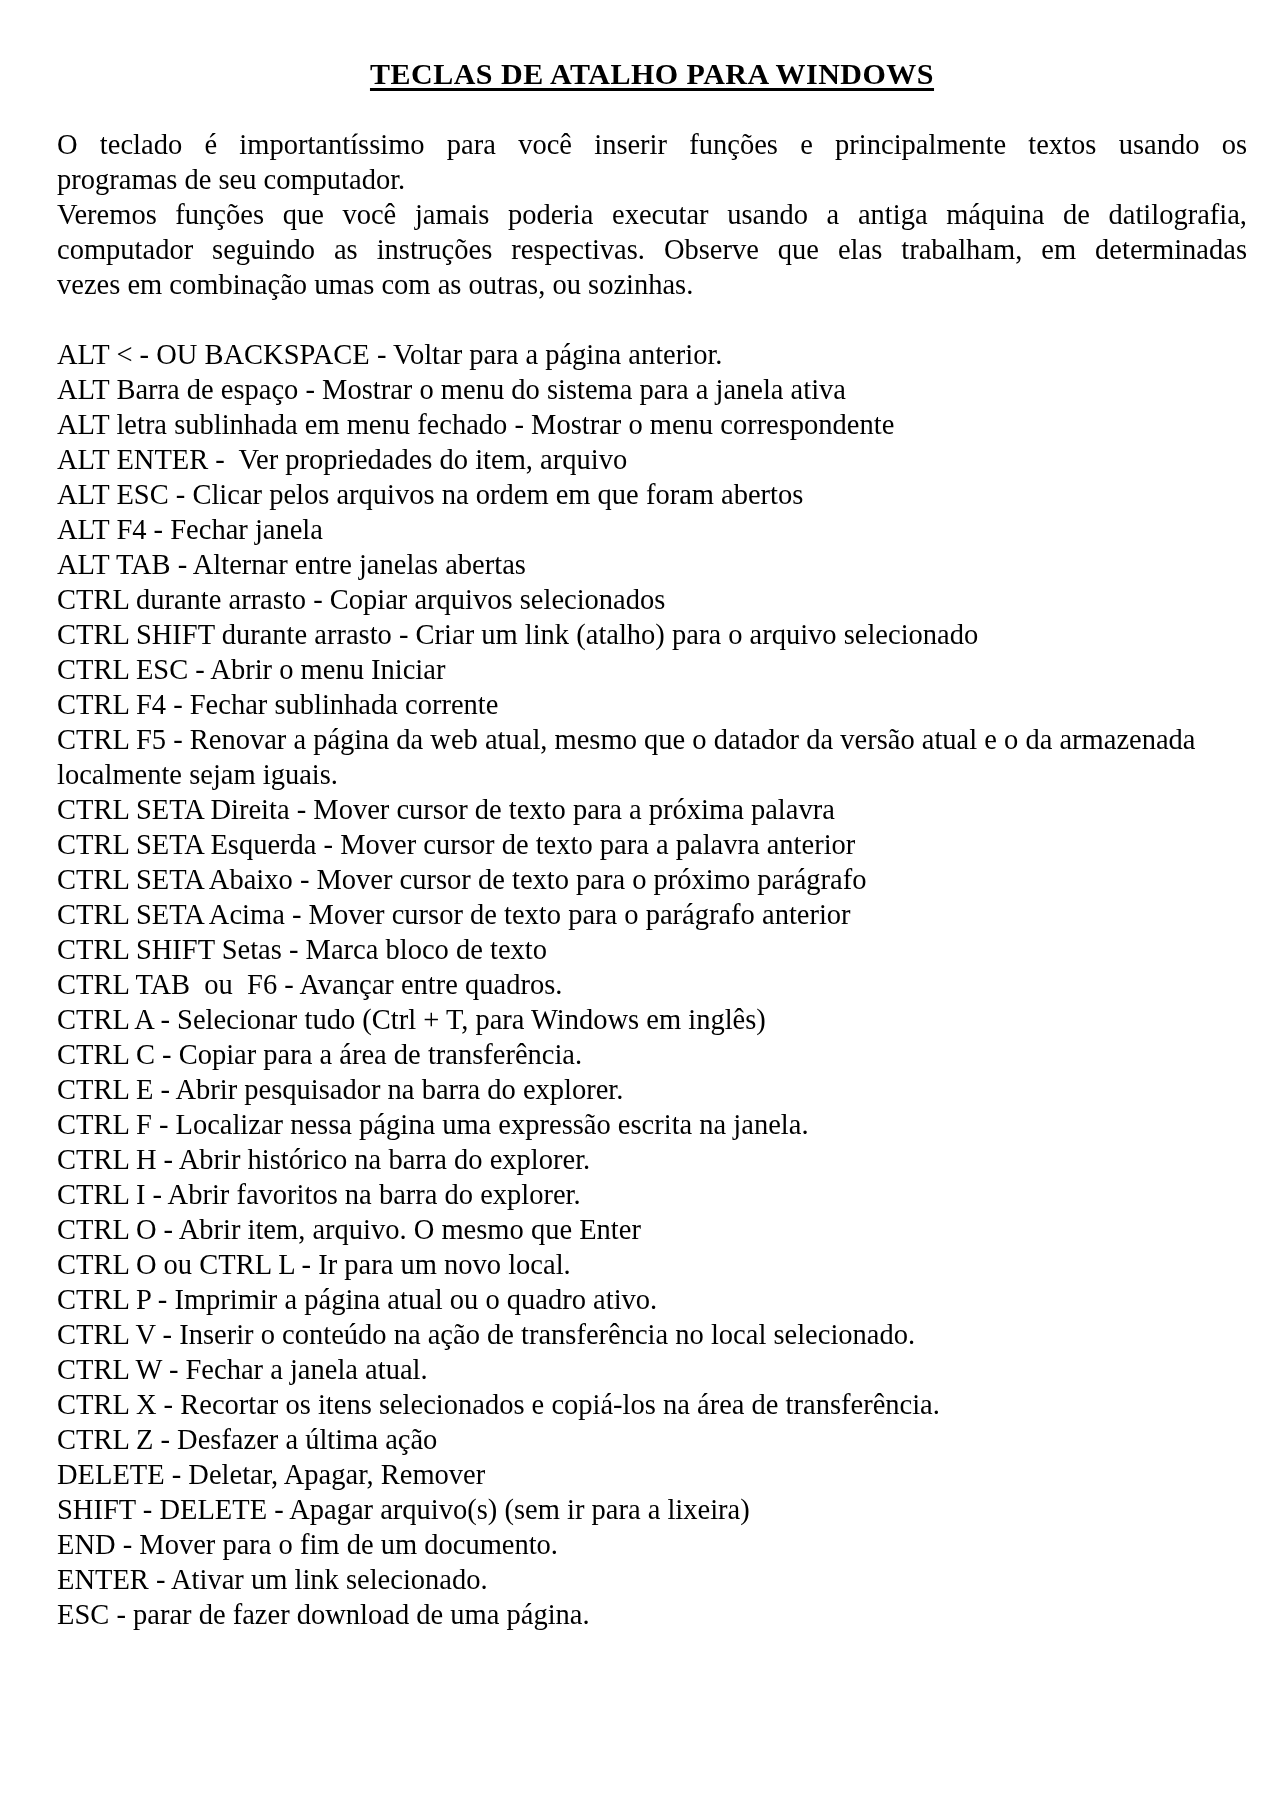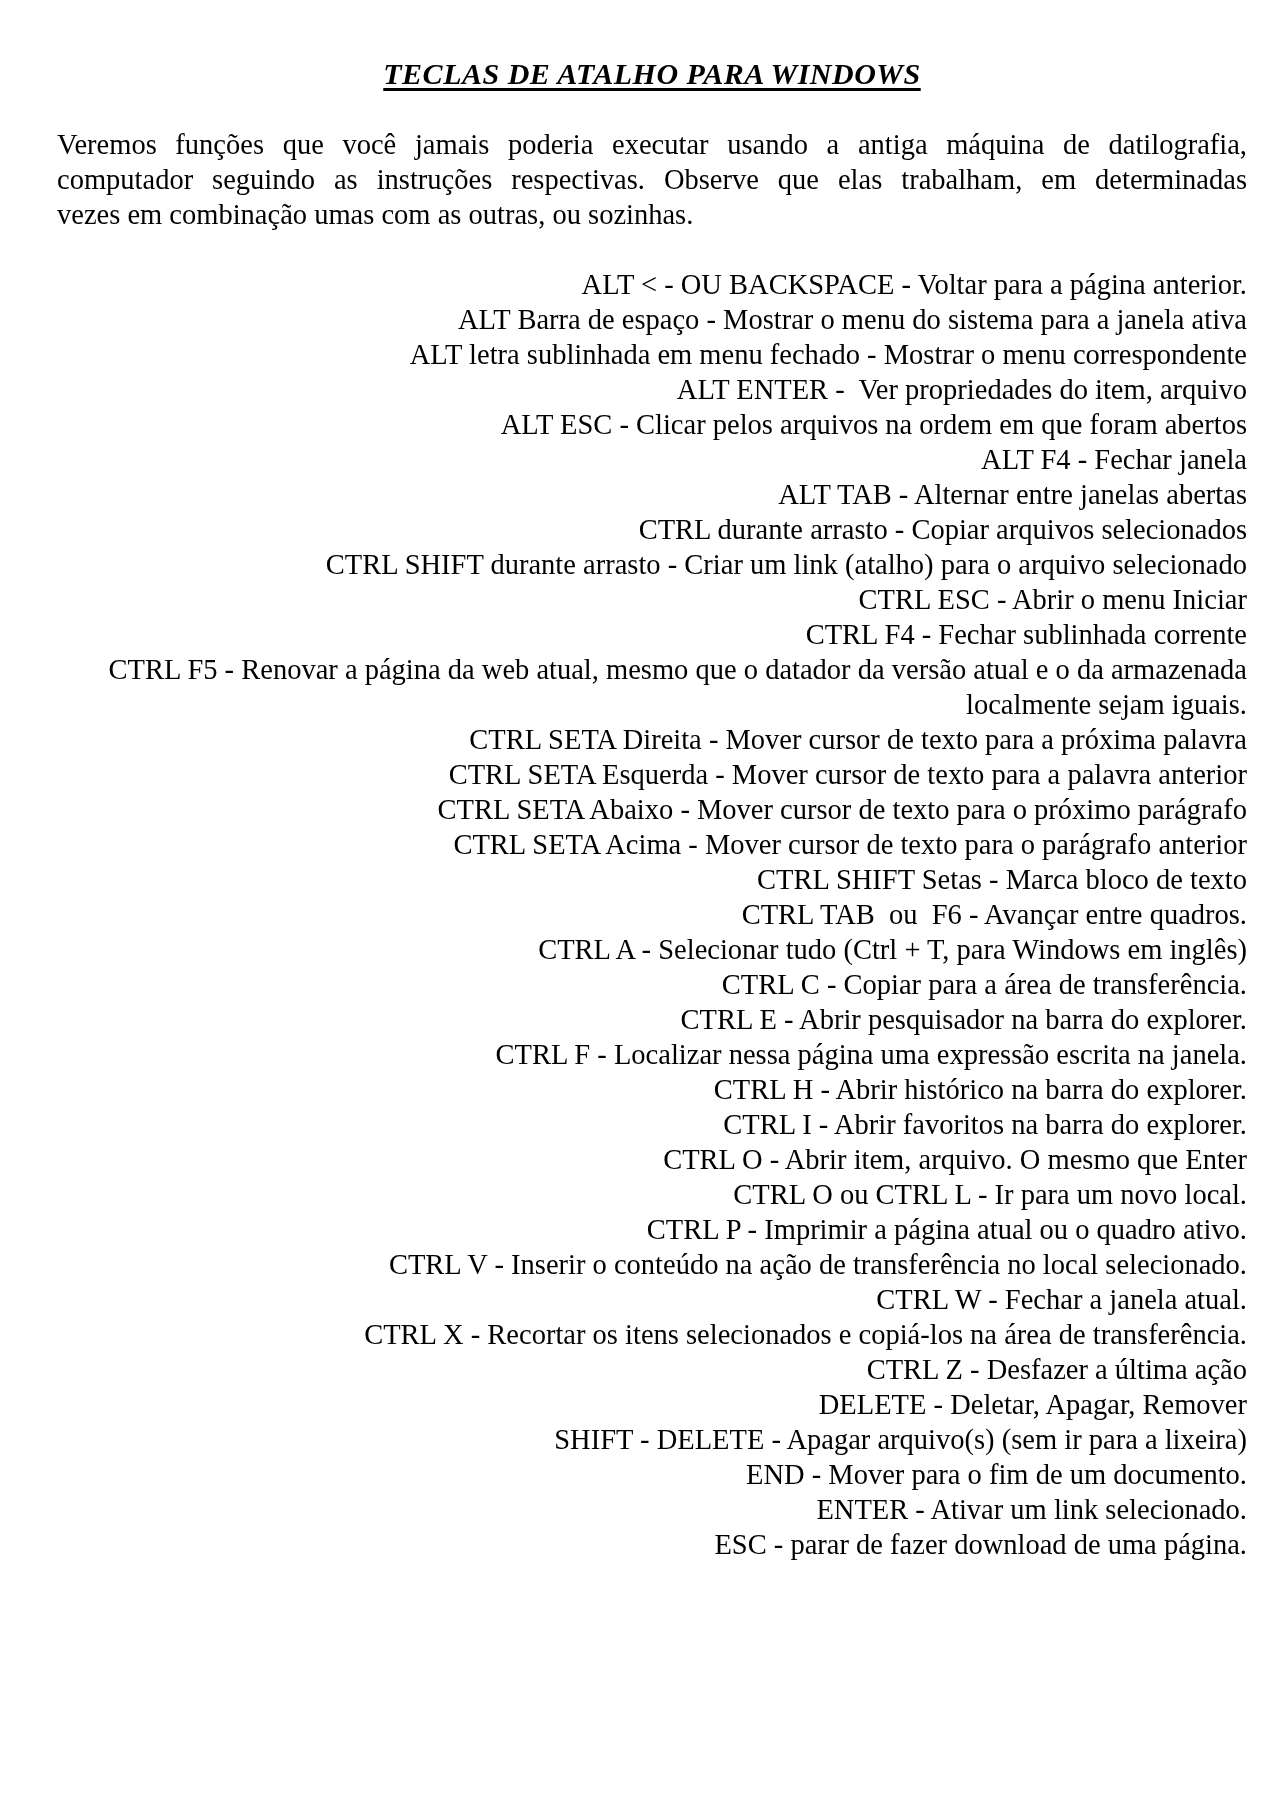--- a/index.html
+++ b/index.html
@@ -27,50 +27,53 @@
     text-align: center;
     line-height: 35px;
   }
   .title-row span {
     font-weight: bold;
     font-size: 30px;
     text-decoration: underline;
     text-decoration-thickness: 2.5px;
     text-underline-offset: 4px;
     letter-spacing: 0.5px;
-    font-style: italic;
   }
   .blank {
     height: 35px;
   }
   .jline {
     text-align: justify;
     text-align-last: justify;
     white-space: normal;
   }
   .lline {
     text-align: left;
   }
   .shortcut {
-    text-align: right;
+    text-align: left;
     white-space: pre-wrap;
   }
 </style>
 </head>
 <body>
 
 <div class="page">
   <div class="content">
 
     <div class="title-row">
       <span>TECLAS DE ATALHO PARA WINDOWS</span>
     </div>
 
     <div class="blank"></div>
 
+    <div>
+      <div class="jline">O teclado é importantíssimo para você inserir funções e principalmente textos usando os</div>
+      <div class="lline">programas de seu computador.</div>
+    </div>
 
     <div>
       <div class="jline">Veremos funções que você jamais poderia executar usando a antiga máquina de datilografia,</div>
       <div class="jline">computador seguindo as instruções respectivas. Observe que elas trabalham, em determinadas</div>
       <div class="lline">vezes em combinação umas com as outras, ou sozinhas.</div>
     </div>
 
     <div class="blank"></div>
 
     <div>

